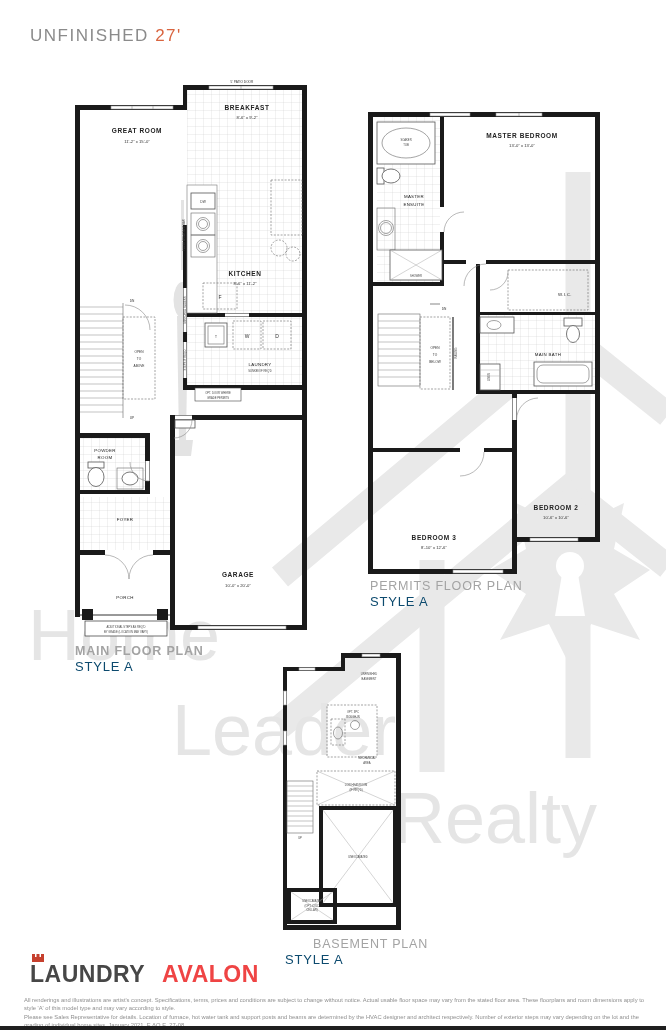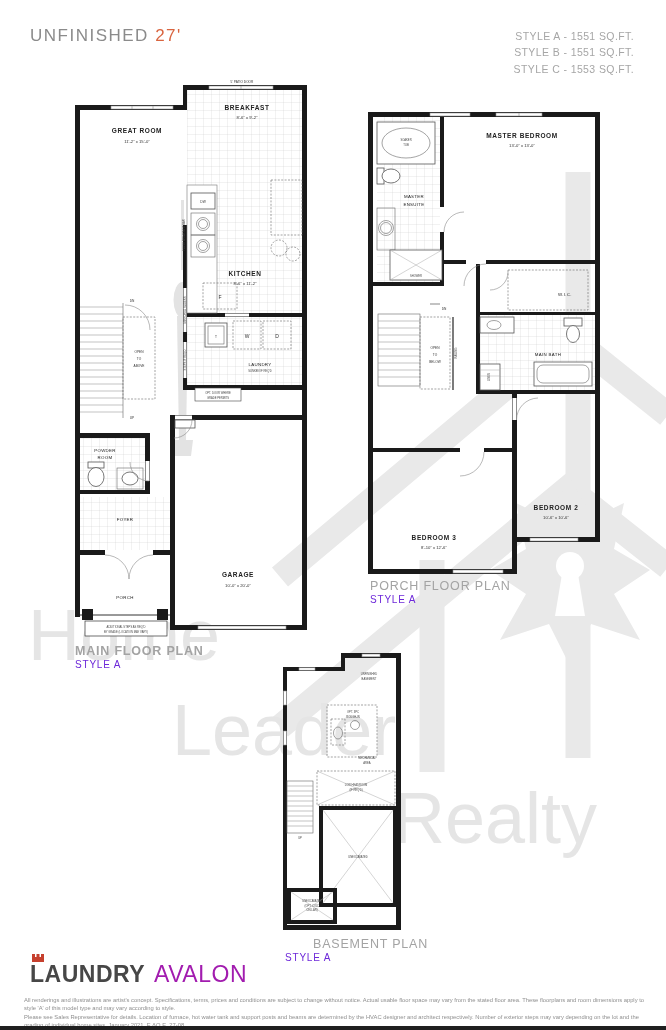--- a/index.html
+++ b/index.html
@@ -5,21 +5,21 @@
   html,body{margin:0;padding:0;background:#ffffff;}
   body{font-family:"Liberation Sans", sans-serif;}
   .page{position:relative;width:666px;height:1030px;background:#fff;overflow:hidden;}
   .abs{position:absolute;}
   
   .model-title{top:26px;left:30px;font-size:17px;letter-spacing:1.5px;color:#8b8b8b;font-weight:400;}
   .model-title .width{color:#d96540;margin-top:28px;}
   .style-list{top:28px;right:32px;text-align:right;font-size:10.5px;color:#a6a6a6;line-height:1.55;letter-spacing:.4px;}
   
   .plan-caption{font-size:12.5px;color:#a3a3a3;letter-spacing:.8px;}
-  .plan-style{font-size:10px;color:#6d28d9;letter-spacing:.8px;}
+  .plan-style{font-size:13px;color:#0c4a6e;letter-spacing:.8px;}
   
   .wm{left:0;top:0;z-index:0;pointer-events:none;}
   .plan{z-index:2;}
   .wm-word{font-size:72px;fill:#e5e5e5;font-weight:400;}
   
   svg{font-family:"Liberation Sans", sans-serif;}
   .wall{fill:#1a1a1a;}
   .win{fill:#ffffff;stroke:#8f8f8f;stroke-width:.6;}
   .fixture{fill:#ffffff;stroke:#555;stroke-width:.8;}
   .thin{stroke:#666;stroke-width:.6;fill:none;}
@@ -28,21 +28,21 @@
   .arc{stroke:#8a8a8a;stroke-width:.6;fill:none;}
   .xline{stroke:#aaa;stroke-width:.5;}
   .room-name{font-size:6.5px;letter-spacing:.6px;fill:#222;text-anchor:middle;font-weight:600;}
   .room-dims{font-size:4.2px;fill:#333;text-anchor:middle;}
   .small-label{font-size:4.4px;fill:#222;text-anchor:middle;letter-spacing:.3px;}
   .tiny-label{font-size:3.2px;fill:#333;text-anchor:middle;}
   .micro-label{font-size:2.7px;fill:#444;text-anchor:middle;}
   .fix-letter{font-size:5px;fill:#333;text-anchor:middle;}
   
   .brand{top:961px;left:30px;font-size:23px;font-weight:700;letter-spacing:.5px;color:#474747;}
-  .brand .second{color:#a21caf;margin-left:9px;font-weight:400;}
+  .brand .second{color:#ef4444;margin-left:17px;font-weight:700;}
   .crown{top:952px;left:31px;}
   .disclaimer{top:996px;left:24px;width:624px;font-size:5.8px;color:#8f8f8f;line-height:1.45;}
   .bottom-bar{top:1026px;left:0;width:666px;height:4px;background:#1f1f1f;}
 </style>
 </head>
 <body>
 
 <div class="page">
 
   <svg class="abs wm" width="666" height="1030" viewBox="0 0 666 1030">
@@ -66,25 +66,20 @@
     <g>
       <text class="wm-word" x="28" y="660">Home</text>
       <text class="wm-word" x="172" y="755">Leader</text>
       <text class="wm-word" x="393" y="843">Realty</text>
     </g>
   </svg>
 
   <div class="abs model-title">
     <span>UNFINISHED</span>
     <span class="width">27'</span>
-  </div>
-  <div class="abs style-list">
-    <div>STYLE A - 1551 SQ.FT.</div>
-    <div>STYLE B - 1551 SQ.FT.</div>
-    <div>STYLE C - 1553 SQ.FT.</div>
   </div>
 
   <svg class="abs plan" style="left:75px;top:78px;" width="235" height="567" viewBox="0 0 235 567">
     <defs>
       <pattern id="tile" width="8" height="8" patternUnits="userSpaceOnUse">
         <rect width="8" height="8" fill="#ffffff"></rect>
         <path d="M8 0 H0 V8" stroke="#cccccc" stroke-width="0.5" fill="none"></path>
       </pattern>
     </defs>
 
@@ -325,21 +320,21 @@
       <text class="micro-label" transform="rotate(-90 89 241)" x="89" y="241">RAILING</text>
     </g>
 
     <path class="arc" d="M116,340 A24 24 0 0 1 92,364"></path>
     <path class="arc" d="M148.5,308 A22 22 0 0 1 170,286"></path>
     <text class="room-name" x="66" y="428">BEDROOM 3</text>
     <text class="room-dims" x="66" y="437">8'-10" x 12'-6"</text>
     <text class="room-name" x="188" y="398">BEDROOM 2</text>
     <text class="room-dims" x="188" y="407">10'-6" x 10'-6"</text>
   </svg>
-  <div class="abs plan-caption" style="left:370px;top:579px;">PORCH FLOOR PLAN</div>
+  <div class="abs plan-caption" style="left:370px;top:579px;">PERMITS FLOOR PLAN</div>
   <div class="abs plan-style" style="left:370px;top:594px;">STYLE A</div>
 
   <svg class="abs plan" style="left:283px;top:653px;" width="120" height="282" viewBox="0 0 120 282">
     <g>
       <rect class="wall" x="58" y="0" width="58" height="5"></rect>
       <rect class="win" x="79" y="1" width="18" height="2.8"></rect>
       <rect class="wall" x="58" y="0" width="4" height="17"></rect>
       <rect class="wall" x="0" y="14" width="62" height="4"></rect>
       <rect class="win" x="16" y="14.8" width="16" height="2.4"></rect>
       <rect class="wall" x="0" y="14" width="4" height="263"></rect>

